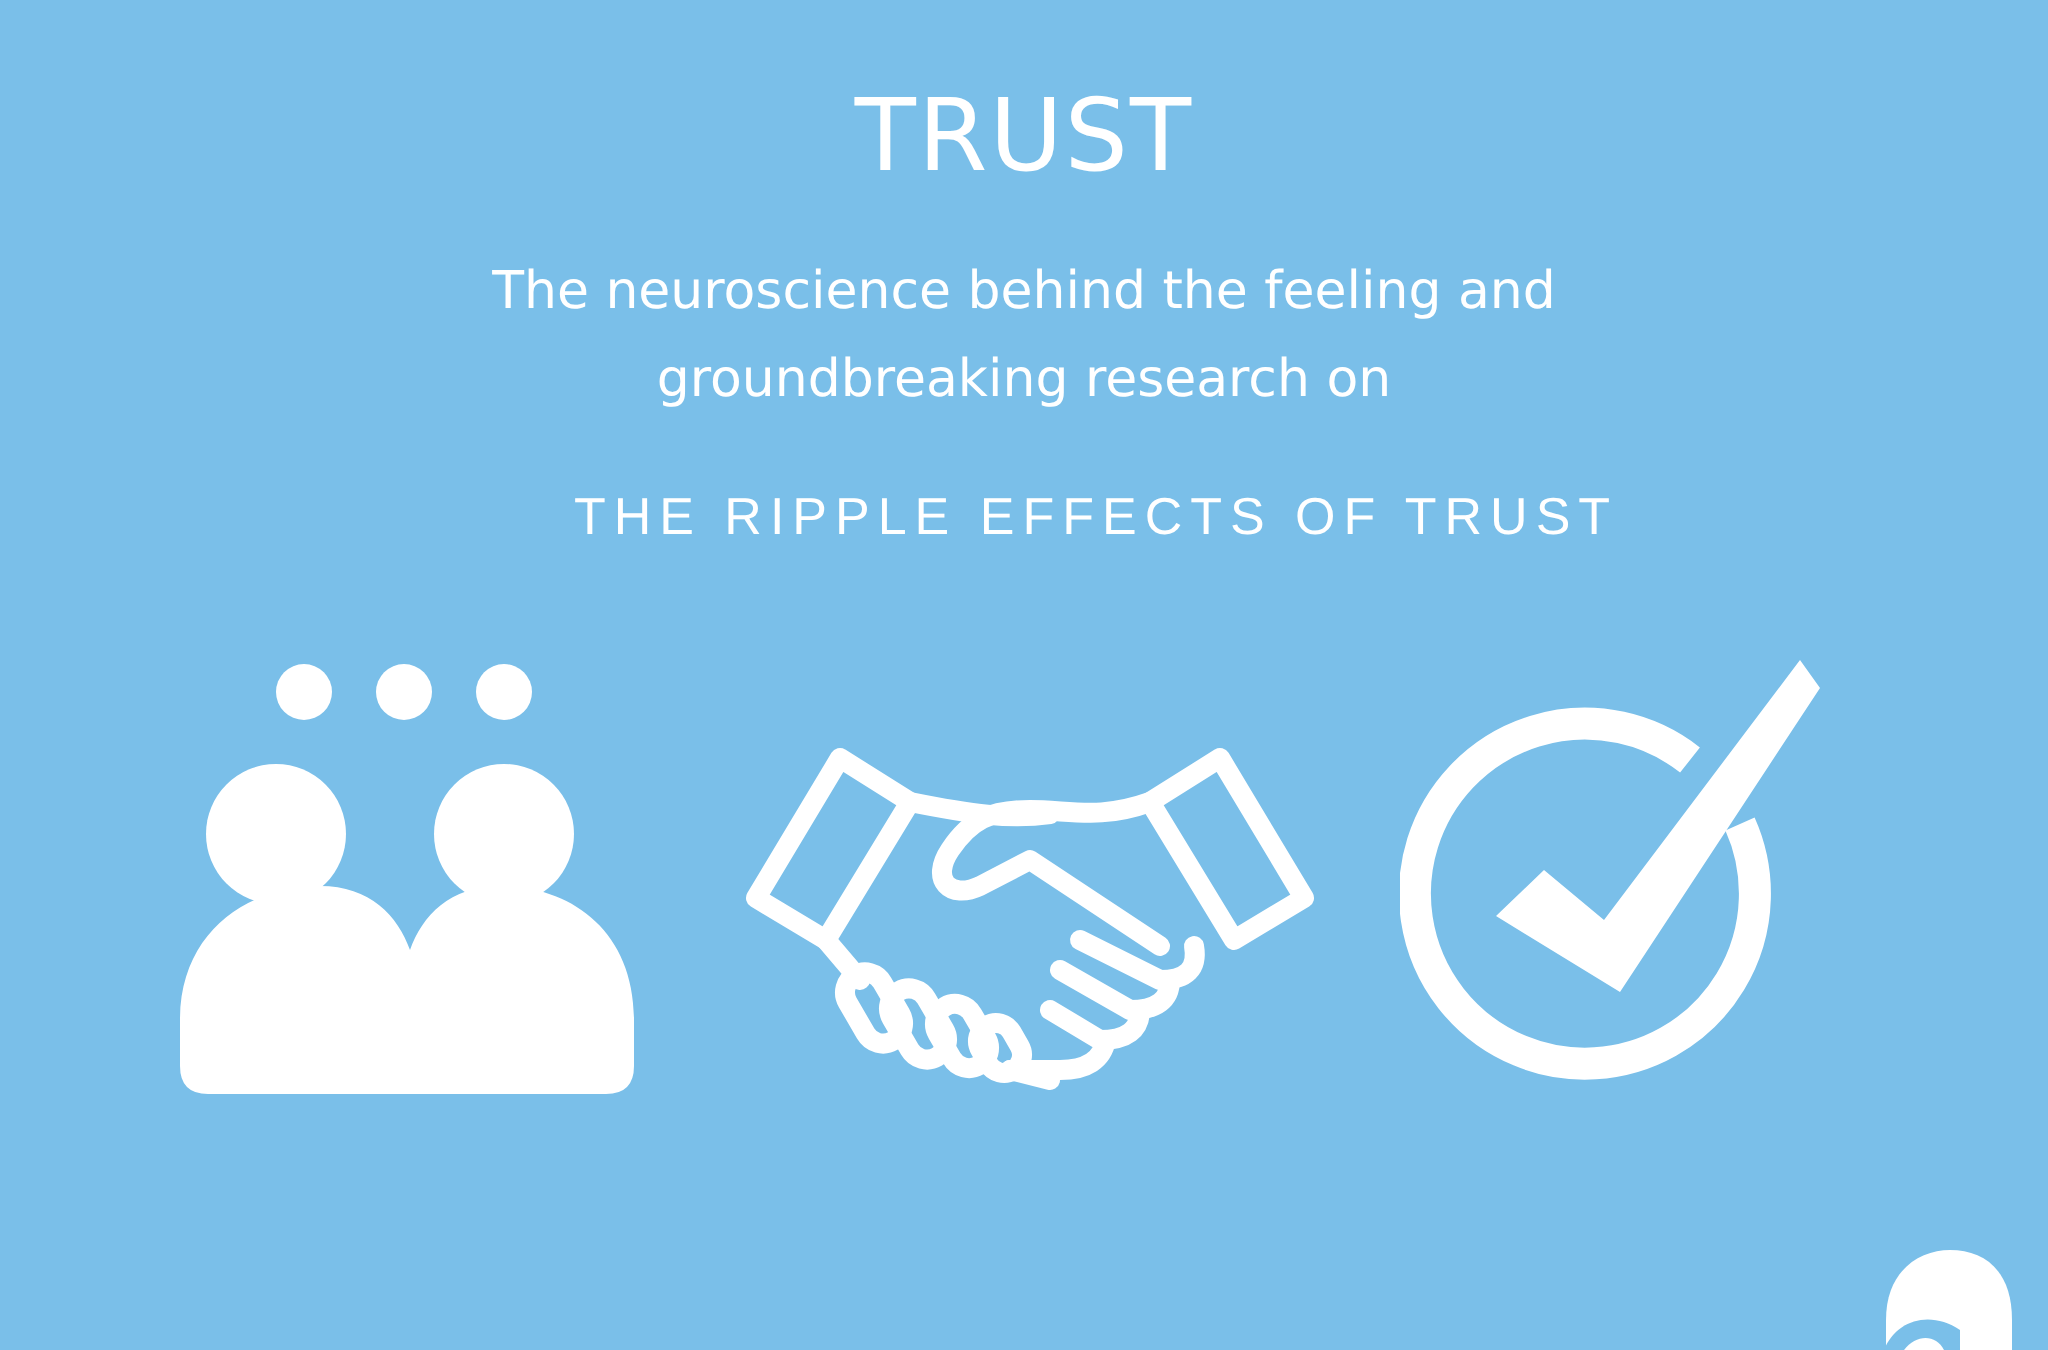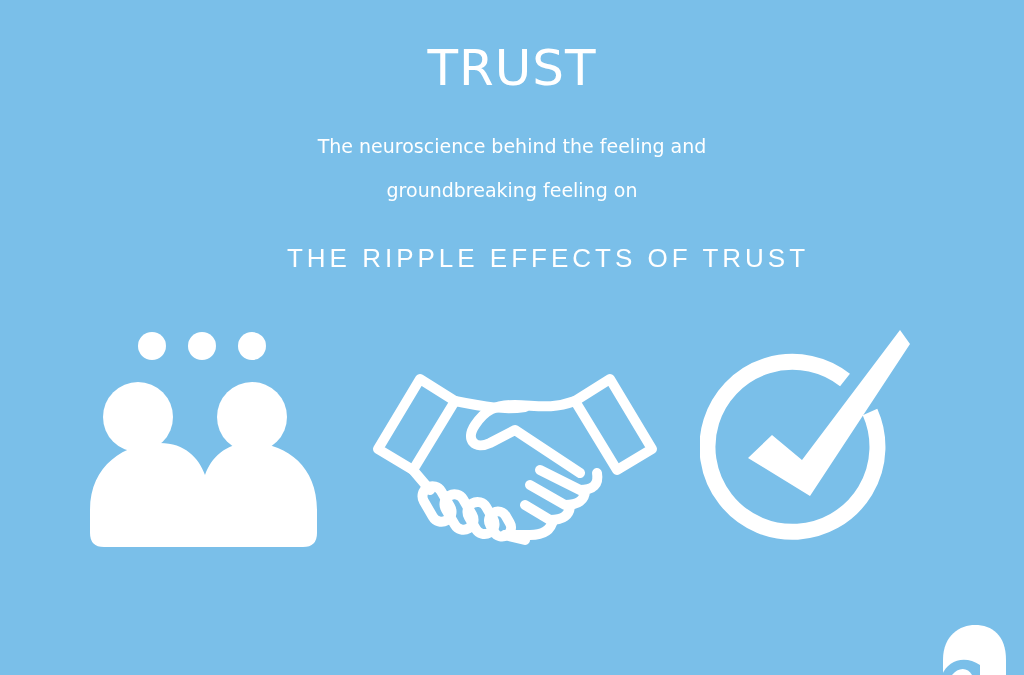--- a/index.html
+++ b/index.html
@@ -10,21 +10,21 @@
       color: #ffffff;
       position: relative;
     }
     .title {
       position: absolute; left: 0; top: 38px; width: 1024px;
       text-align: center; font-size: 50px; font-weight: normal;
       letter-spacing: 1px; line-height: 60px;
     }
     .subtitle {
       position: absolute; left: 0; top: 124px; width: 1024px;
-      text-align: center; font-size: 19px; line-height: 44px;
+      text-align: center; font-size: 26px; line-height: 44px;
       font-weight: normal;
     }
     .subtitle span { display: block; }
     .tagline {
       position: absolute; left: 0; top: 240px; width: 1024px;
       text-align: center; font-size: 26px; letter-spacing: 4px;
       font-family: "Liberation Sans", sans-serif; font-weight: normal;
       line-height: 36px;
       padding-left: 36px;
     }
@@ -34,21 +34,21 @@
     .icon-check { left: 700px; top: 320px; width: 220px; height: 240px; }
     .logo { position: absolute; left: 940px; top: 625px; width: 70px; height: 50px; }
   </style>
 </head>
 <body>
 
 <div class="title">TRUST</div>
 
 <div class="subtitle">
   <span>The neuroscience behind the feeling and</span>
-  <span>groundbreaking feeling on</span>
+  <span>groundbreaking research on</span>
 </div>
 
 <div class="tagline">THE RIPPLE EFFECTS OF TRUST</div>
 
 <svg class="icon icon-people" viewBox="0 0 240 230">
   <g fill="#ffffff">
     <circle cx="67" cy="21" r="14"></circle>
     <circle cx="117" cy="21" r="14"></circle>
     <circle cx="167" cy="21" r="14"></circle>
     <circle cx="53" cy="92" r="35"></circle>

